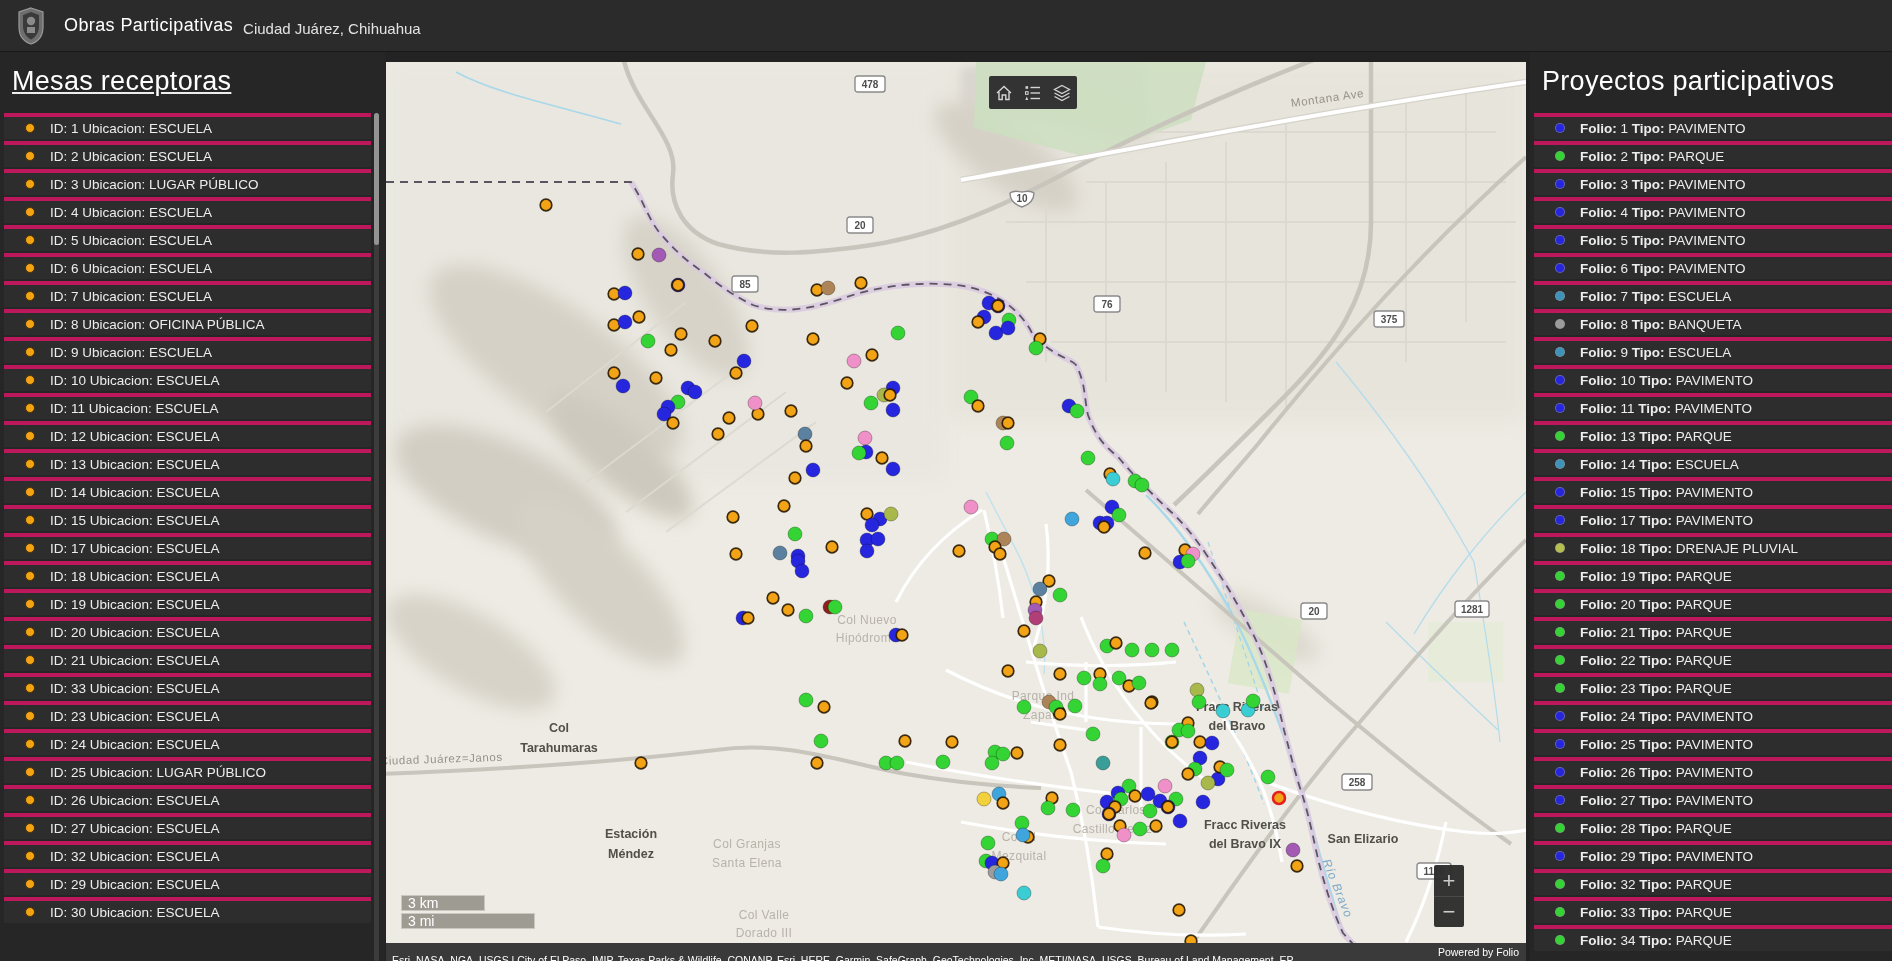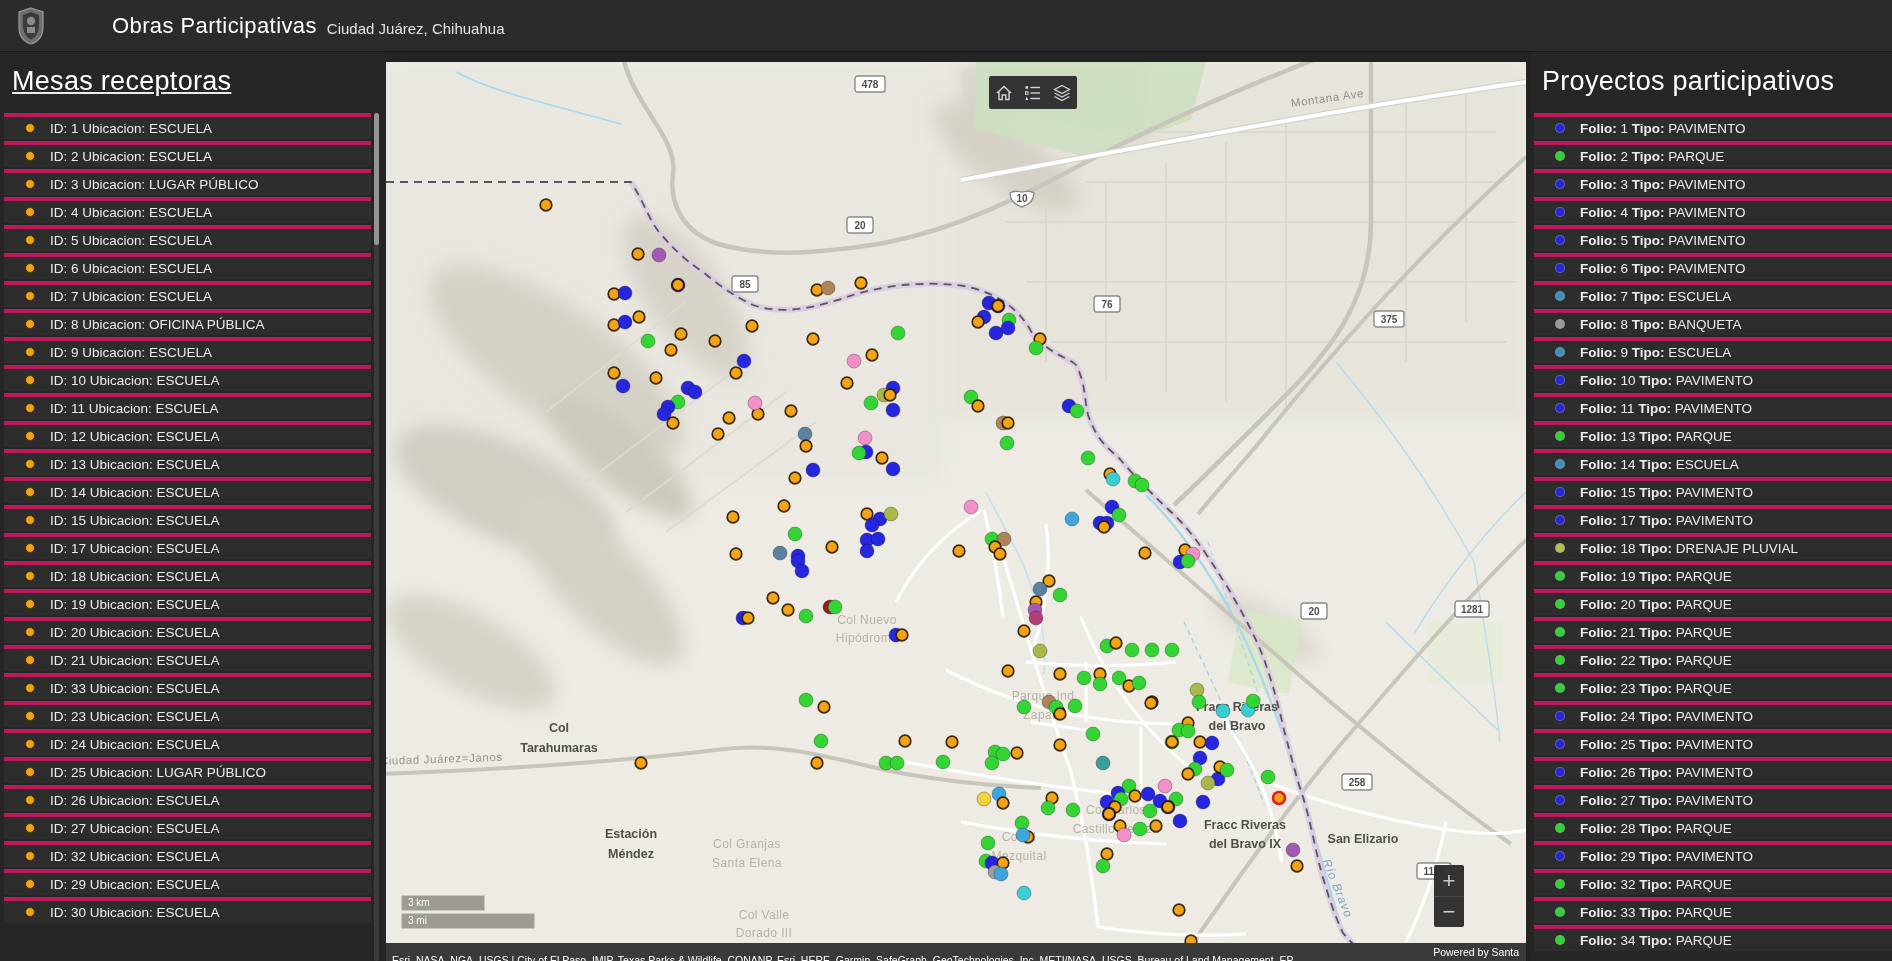--- a/index.html
+++ b/index.html
@@ -3,21 +3,21 @@
 <meta charset="utf-8">
 <style>
   html,body{margin:0;padding:0;background:#1b1b1b;}
   *{box-sizing:border-box;}
   .app{position:relative;width:1892px;height:961px;background:#232323;overflow:hidden;
        font-family:"Liberation Sans","DejaVu Sans",sans-serif;color:#eee;}
   
   .header{position:absolute;left:0;top:0;width:1892px;height:52px;background:#2b2b2b;
           border-bottom:1px solid #191919;display:flex;align-items:center;}
   .logo{width:30px;height:38px;margin:0 18px 0 16px;flex:0 0 auto;}
-  .title{font-size:22px;color:#ffffff;letter-spacing:.4px;white-space:nowrap;margin-left:48px;}
+  .title{font-size:18px;color:#ffffff;letter-spacing:.4px;white-space:nowrap;}
   .subtitle{font-size:15px;color:#e3e3e3;margin-left:10px;padding-top:6px;white-space:nowrap;}
   
   .panel{position:absolute;top:52px;bottom:0;background:#262626;overflow:hidden;}
   .panel-left{left:0;width:385px;text-decoration:underline;}
   .panel-right{left:1530px;width:362px;}
   .panel h2{margin:0;padding:14px 0 8px 12px;font-size:27px;font-weight:400;color:#fff;letter-spacing:.3px;}
   .list{position:absolute;top:61px;left:0;right:0;bottom:0;}
   .row{height:26px;margin:0 0 2px 4px;background:#2d2d2d;border-top:4px solid #be185d;
        display:flex;align-items:center;cursor:pointer;}
   .panel-left .row{margin-right:14px;}
@@ -37,21 +37,21 @@
   .attribution .powered{position:absolute;right:7px;top:0;}
   .mtoolbar{position:absolute;left:603px;top:14px;width:88px;height:33px;background:rgba(44,44,44,.96);
             border-radius:2px;display:flex;}
   .mtoolbar .tbtn{width:29.3px;height:33px;display:flex;align-items:center;justify-content:center;cursor:pointer;}
   .zoomctl{position:absolute;left:1048px;top:803px;width:30px;background:rgba(44,44,44,.96);border-radius:2px;}
   .zbtn{width:30px;height:31px;color:#cccccc;font-size:22px;font-weight:300;display:flex;
         align-items:center;justify-content:center;cursor:pointer;}
   .zbtn+.zbtn{border-top:1px solid #4a4a4a;}
   .scalebar{position:absolute;left:15px;top:833px;}
   .sbar{background:rgba(140,137,129,.82);border:1px solid rgba(224,222,215,.65);color:#fff;
-        font-size:10px;line-height:12px;padding:1px 4px 1px 6px;}
+        font-size:14px;line-height:12px;padding:1px 4px 1px 6px;}
   .sbar.km{width:84px;}
   .sbar.mi{width:134px;margin-top:2px;}
   
   text{font-family:"Liberation Sans","DejaVu Sans",sans-serif;}
   .lbl-city{font-size:12.5px;font-weight:700;fill:#514f49;}
   .lbl-hood{font-size:12px;font-weight:400;fill:#b7b3aa;letter-spacing:.4px;}
   .lbl-road{font-size:11.5px;fill:#96928a;letter-spacing:.6px;}
   .lbl-water{font-size:12px;font-style:italic;fill:#7fa9c9;letter-spacing:1px;}
   .shield-txt{font-size:10px;font-weight:700;fill:#4d4d4d;}
 </style>
@@ -741,16 +741,16 @@
       <div class="zbtn">−</div>
     </div>
 
     <div class="scalebar">
       <div class="sbar km">3 km</div>
       <div class="sbar mi">3 mi</div>
     </div>
 
     <div class="attribution">
       <span>Esri, NASA, NGA, USGS | City of El Paso, IMIP, Texas Parks &amp; Wildlife, CONANP, Esri, HERE, Garmin, SafeGraph, GeoTechnologies, Inc, METI/NASA, USGS, Bureau of Land Management, EP...</span>
-      <span class="powered">Powered by Santa</span>
+      <span class="powered">Powered by Folio</span>
     </div>
   </div>
 </div>
 
 </body></html>

